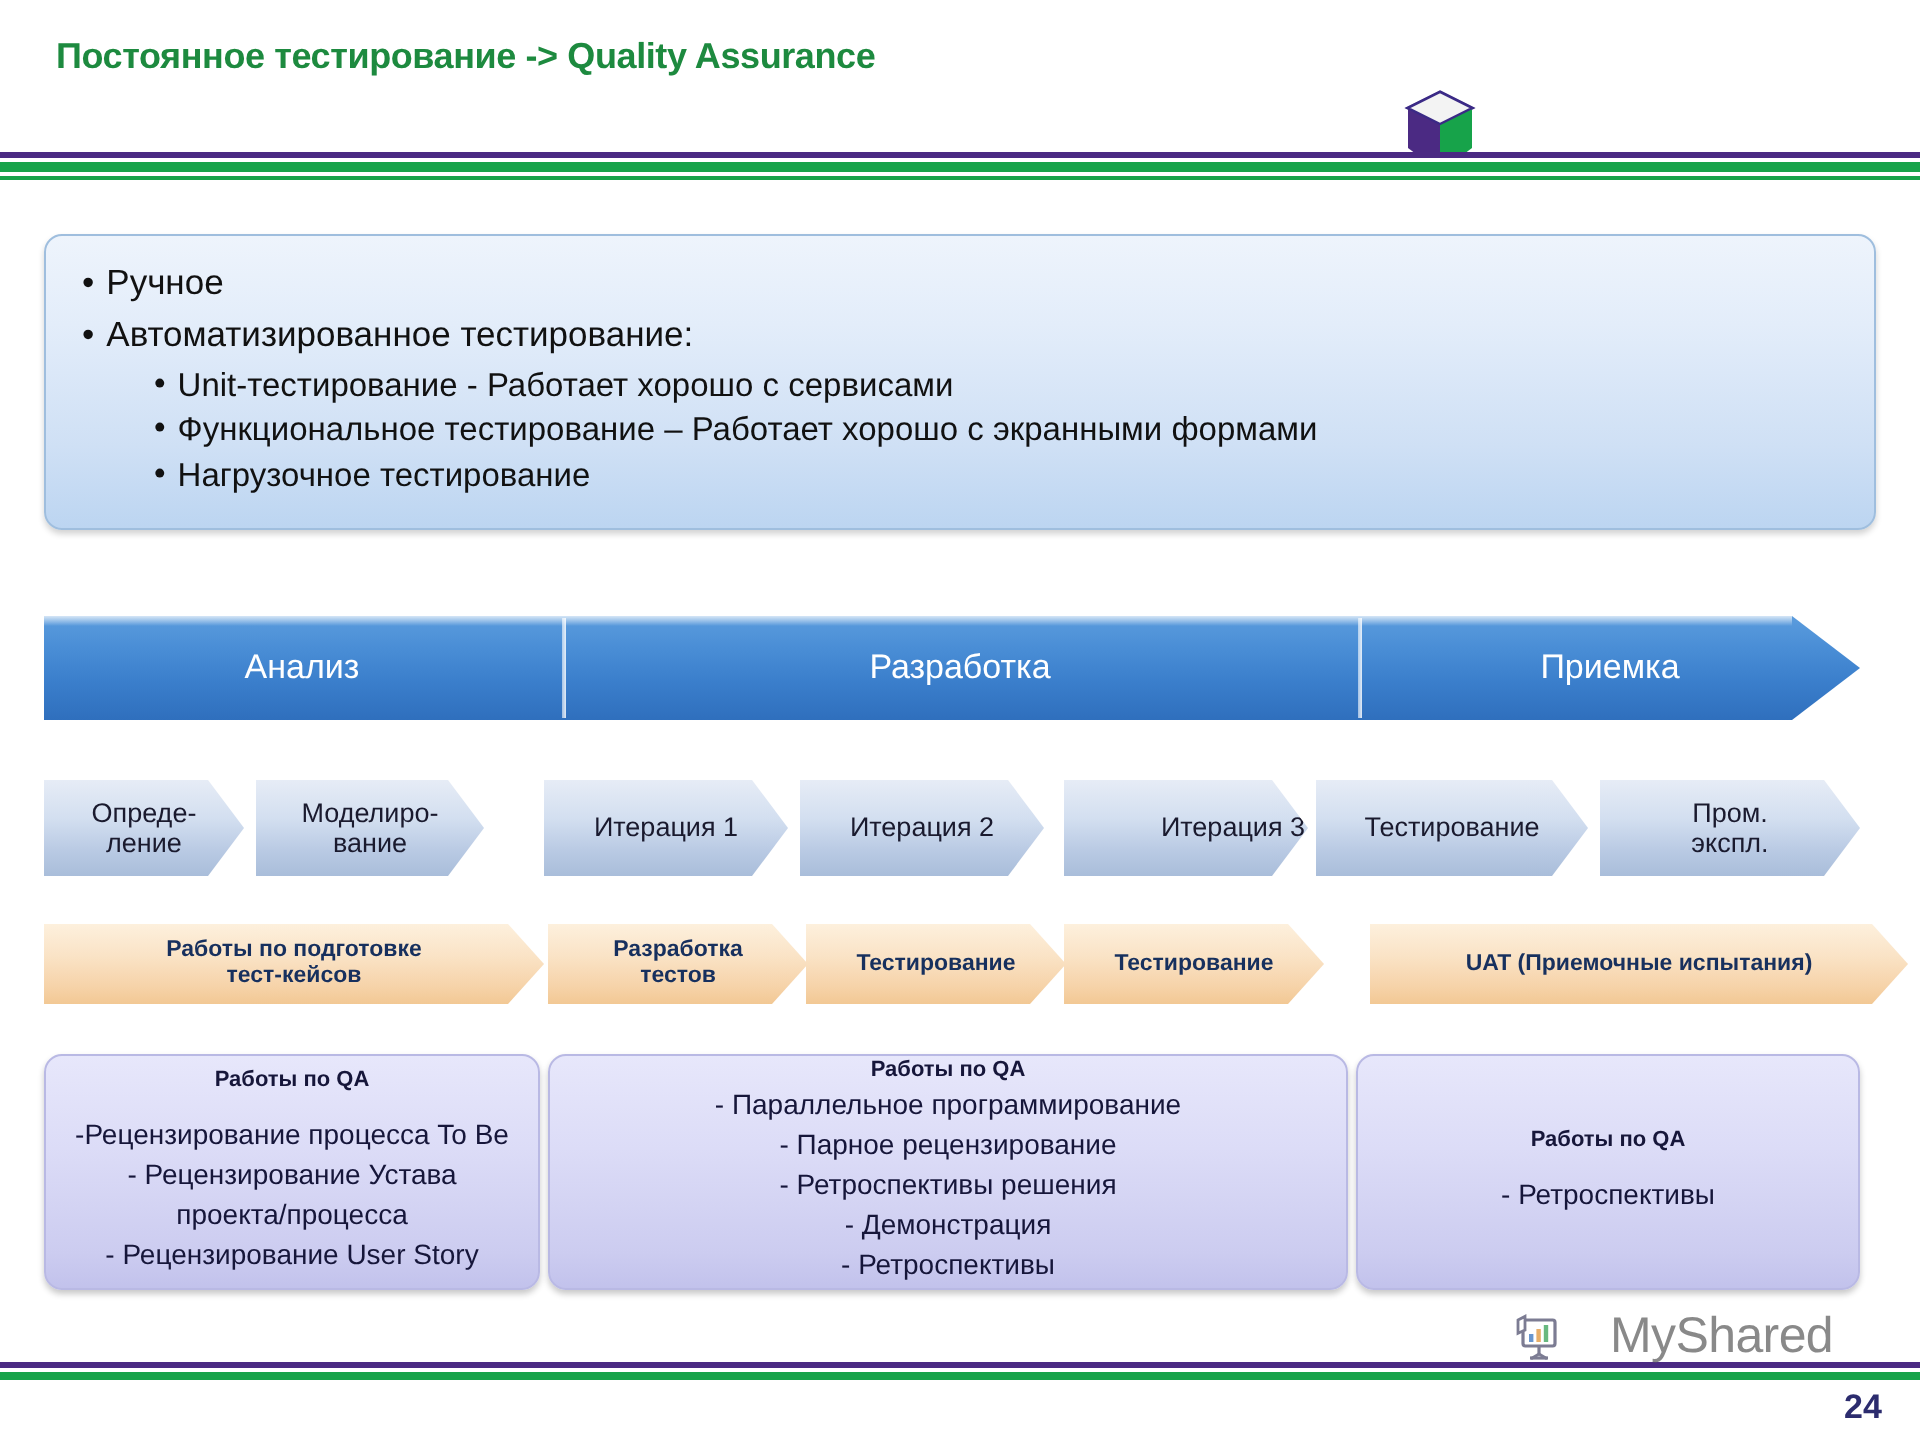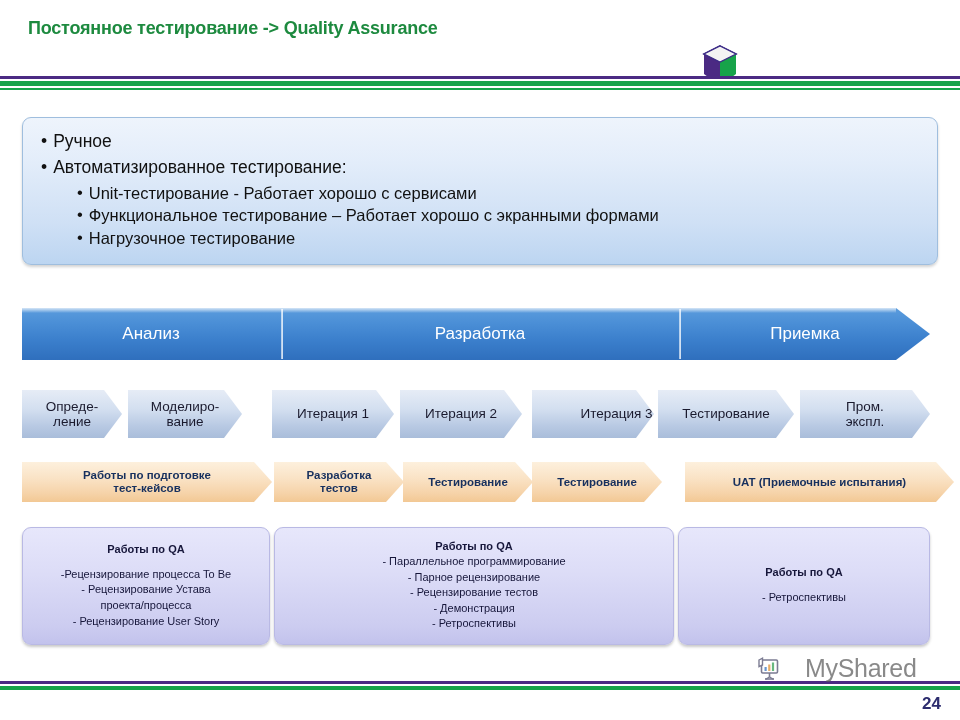--- a/index.html
+++ b/index.html
@@ -97,21 +97,21 @@
   .note {
     position: absolute; top: 527px;
     border: 1px solid #b9b9e4; border-radius: 9px;
     background: linear-gradient(to bottom, #e7e7fb 0%, #dcdcf7 40%, #ccccf0 85%, #c2c2ec 100%);
     box-shadow: 0 2px 3px rgba(0,0,0,0.22);
     text-align: center; color: #16163a;
     display: flex; flex-direction: column; justify-content: center;
     padding: 6px 8px;
   }
   .note-title { font-size: 11px; font-weight: bold; margin-bottom: 2px; }
-  .note-line { font-size: 11px; line-height: 1.42; }
+  .note-line { font-size: 14px; line-height: 1.42; }
   .note-gap { height: 10px; }
 
   
   .foot-rule { position: absolute; left: 0; width: 960px; }
   .foot-purple { top: 681px; height: 3px; background: #4b2a83; }
   .foot-white  { top: 684px; height: 2px; background: #ffffff; }
   .foot-green  { top: 686px; height: 4px; background: #17a34a; }
   .watermark {
     position: absolute; left: 757px; top: 654px;
     display: flex; align-items: center; gap: 22px;
@@ -264,21 +264,21 @@
         <div class="note-gap"></div>
         <div class="note-line">-Рецензирование процесса To Be</div>
         <div class="note-line">- Рецензирование Устава</div>
         <div class="note-line">проекта/процесса</div>
         <div class="note-line">- Рецензирование User Story</div>
       </div>
       <div class="note" style="left: 274px; width: 400px; height: 118px;">
         <div class="note-title">Работы по QA</div>
         <div class="note-line">- Параллельное программирование</div>
         <div class="note-line">- Парное рецензирование</div>
-        <div class="note-line">- Рецензирование  тестов</div>
+        <div class="note-line">- Ретроспективы  решения</div>
         <div class="note-line">- Демонстрация</div>
         <div class="note-line">- Ретроспективы</div>
       </div>
       <div class="note" style="left: 678px; width: 252px; height: 118px;">
         <div class="note-title">Работы по QA</div>
         <div class="note-gap"></div>
         <div class="note-line">- Ретроспективы</div>
       </div>
     </div>
 

